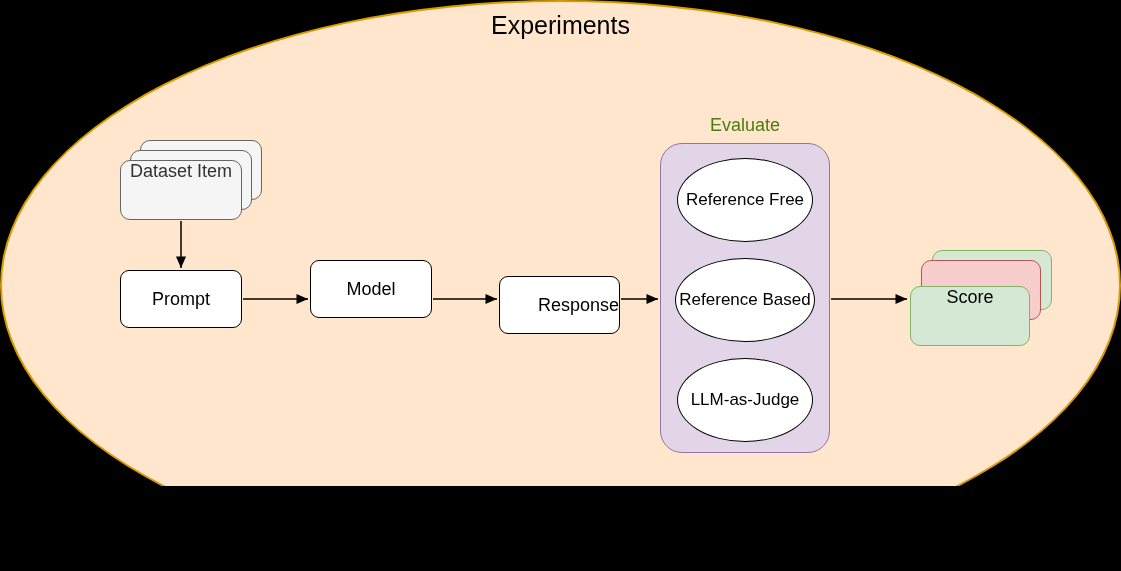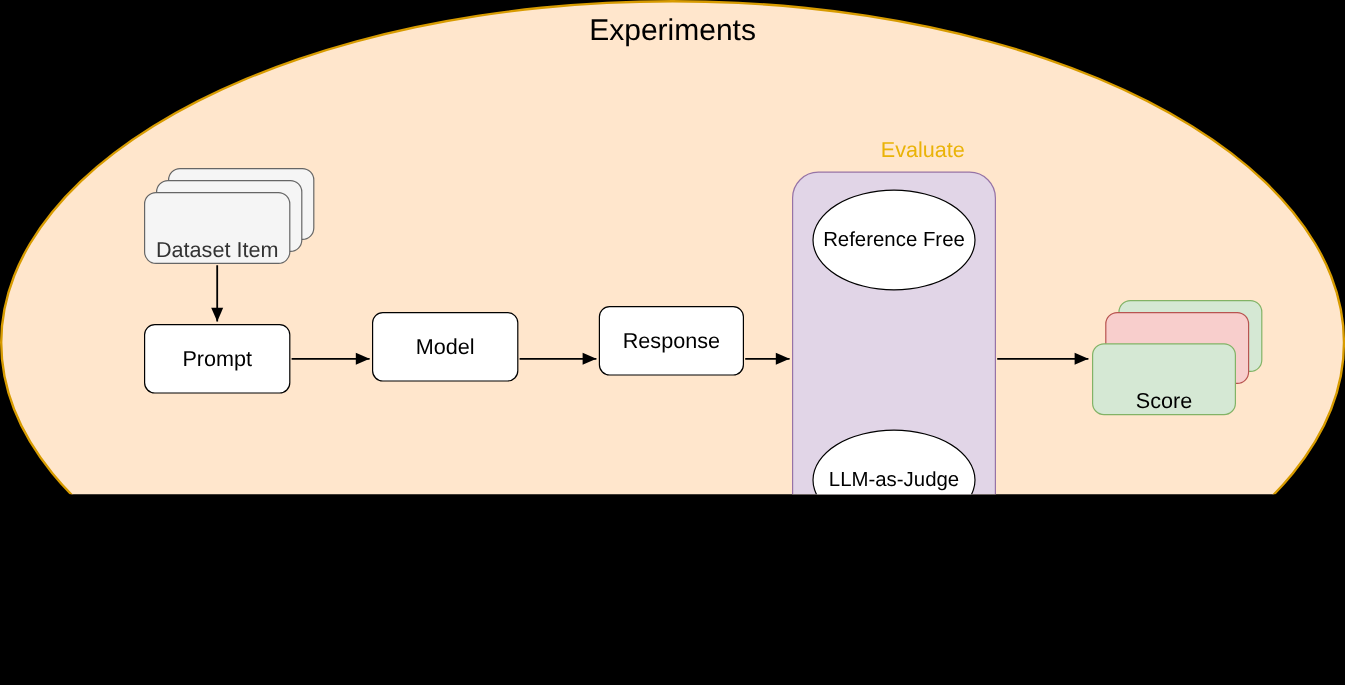--- a/index.html
+++ b/index.html
@@ -4,21 +4,21 @@
 <style>
   html, body {
     margin: 0;
     padding: 0;
     background: #000000;
     font-family: "Liberation Sans", sans-serif;
   }
   .canvas {
     position: relative;
     width: 1121px;
-    height: 412px;
+    height: 486px;
     overflow: hidden;
     background: #000000;
   }
   .boundary {
     position: absolute;
     left: 0; top: 0;
     width: 1117px;
     height: 567px;
     background: #FFE6CC;
     border: 2px solid #D79B00;
@@ -38,21 +38,21 @@
     left: 0; top: 0;
     width: 1121px;
     height: 571px;
     pointer-events: none;
   }
   .card {
     position: absolute;
     box-sizing: border-box;
     border-radius: 10px;
     display: flex;
-    align-items: flex-end;
+    align-items: flex-start;
     justify-content: center;
     font-size: 18px;
     white-space: nowrap;
   }
   .gray-card {
     background: #F5F5F5;
     border: 1px solid #666666;
     color: #333333;
     width: 122px;
     height: 60px;
@@ -67,25 +67,25 @@
     border-radius: 9px;
     display: flex;
     align-items: center;
     justify-content: center;
     font-size: 18px;
     color: #000000;
     white-space: nowrap;
   }
   .evaluate-label {
     position: absolute;
-    left: 684px; top: 115px;
+    left: 660px; top: 115px;
     width: 170px;
     text-align: center;
     font-size: 18px;
-    color: #eab308;
+    color: #4d7c0f;
   }
   .evaluate-container {
     position: absolute;
     left: 660px; top: 143px;
     width: 170px;
     height: 310px;
     box-sizing: border-box;
     background: #E1D5E7;
     border: 1px solid #9673A6;
     border-radius: 22px;
@@ -133,29 +133,32 @@
   <div class="card gray-card" style="left:120px; top:160px;">
     <span>Dataset Item</span>
   </div>
 
   <div class="flow-box" style="left:120px; top:270px;">
     <span>Prompt</span>
   </div>
   <div class="flow-box" style="left:310px; top:260px;justify-content:center;">
     <span>Model</span>
   </div>
-  <div class="flow-box" style="left:499px; top:255px; width:121px;">
+  <div class="flow-box" style="left:499px; top:276px; width:121px;justify-content:flex-end;">
     <span>Response</span>
   </div>
 
   <div class="evaluate-label">Evaluate</div>
   <div class="evaluate-container"></div>
 
   <div class="method-ellipse" style="left:677px; top:158px;align-items:center;">
     <span>Reference Free</span>
+  </div>
+  <div class="method-ellipse" style="left:675px; top:258px; width:140px;">
+    <span>Reference Based</span>
   </div>
   <div class="method-ellipse" style="left:677px; top:358px;">
     <span>LLM-as-Judge</span>
   </div>
 
   <div class="card green-card" style="left:932px; top:250px;"></div>
   <div class="card pink-card" style="left:921px; top:260px;"></div>
   <div class="card green-card" style="left:910px; top:286px;">
     <span>Score</span>
   </div>

